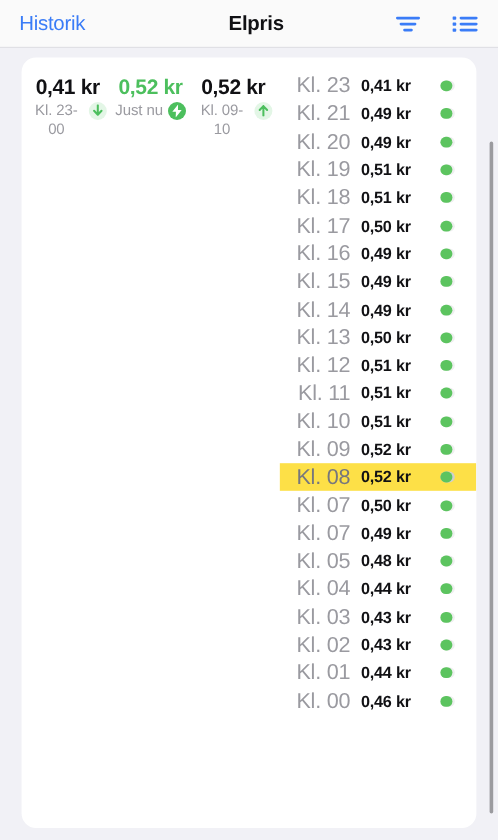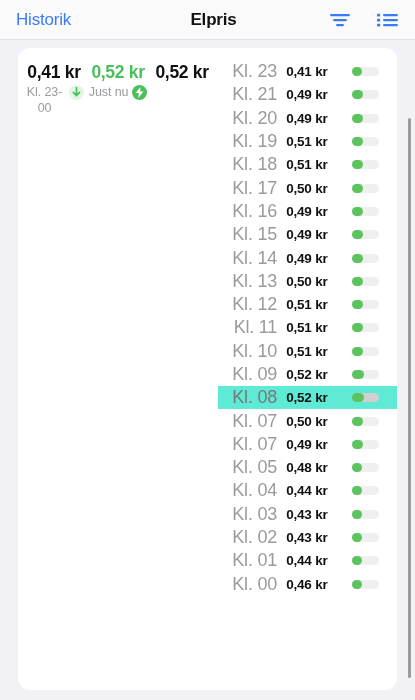--- a/index.html
+++ b/index.html
@@ -118,21 +118,21 @@
     flex: 1 1 auto;
     overflow: hidden;
     min-height: 0;
   }
   .row {
     display: flex;
     align-items: center;
     height: 23.3px;
     padding: 0 10px 0 0;
   }
-  .row.current { background: #5eead4; }
+  .row.current { background: #fde047; }
   .row-hour {
     width: 68px;
     flex: 0 0 68px;
     text-align: right;
     font-size: 18px;
     color: #9a9aa0;
     letter-spacing: -0.2px;
     padding-right: 9px;
   }
   .row.current .row-hour { color: #77777d; }
@@ -223,20 +223,28 @@
               <span>Just nu</span>
               <span class="badge solid">
                 <svg width="9" height="11" viewBox="0 0 9 11">
                   <path d="M5.4 0 0.6 6.1h3L3.4 11 8.4 4.6h-3.1z" fill="#ffffff"></path>
                 </svg>
               </span>
             </div>
           </div>
           <div class="summary-col">
             <div class="summary-price">0,52 kr</div>
+            <div class="summary-sub">
+              <span>Kl. 09-10</span>
+              <span class="badge soft">
+                <svg width="9" height="10" viewBox="0 0 9 10">
+                  <path d="M4.5 9.4V3.3M4.5 1.4 1.4 4.7M4.5 1.4 7.6 4.7" stroke="#4cbf5d" stroke-width="1.7" fill="none" stroke-linecap="round" stroke-linejoin="round"></path>
+                </svg>
+              </span>
+            </div>
           </div>
         </div>
 
       <div class="rows">
           <div class="row">
             <div class="row-hour">Kl. 23</div>
             <div class="row-price">0,41 kr</div>
             <div class="row-bar-track">
               <div class="row-bar-fill" style="width: 28%;"></div>
             </div>

